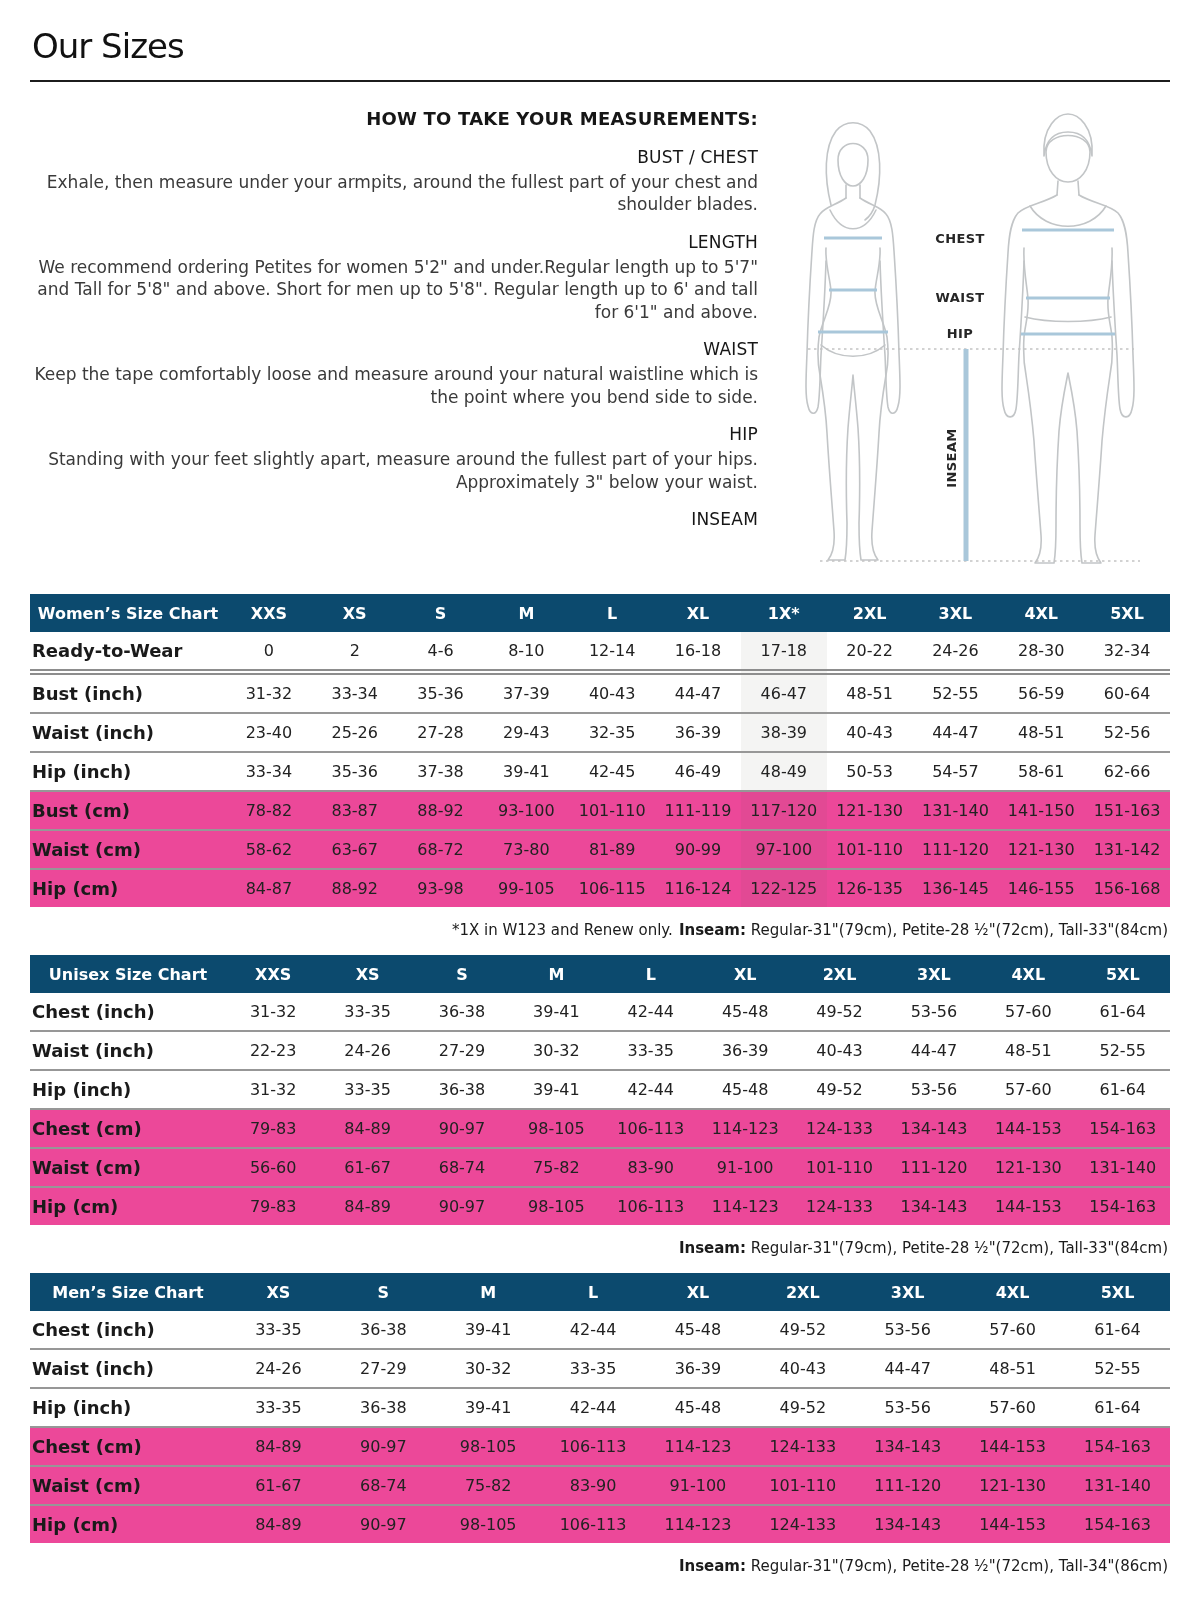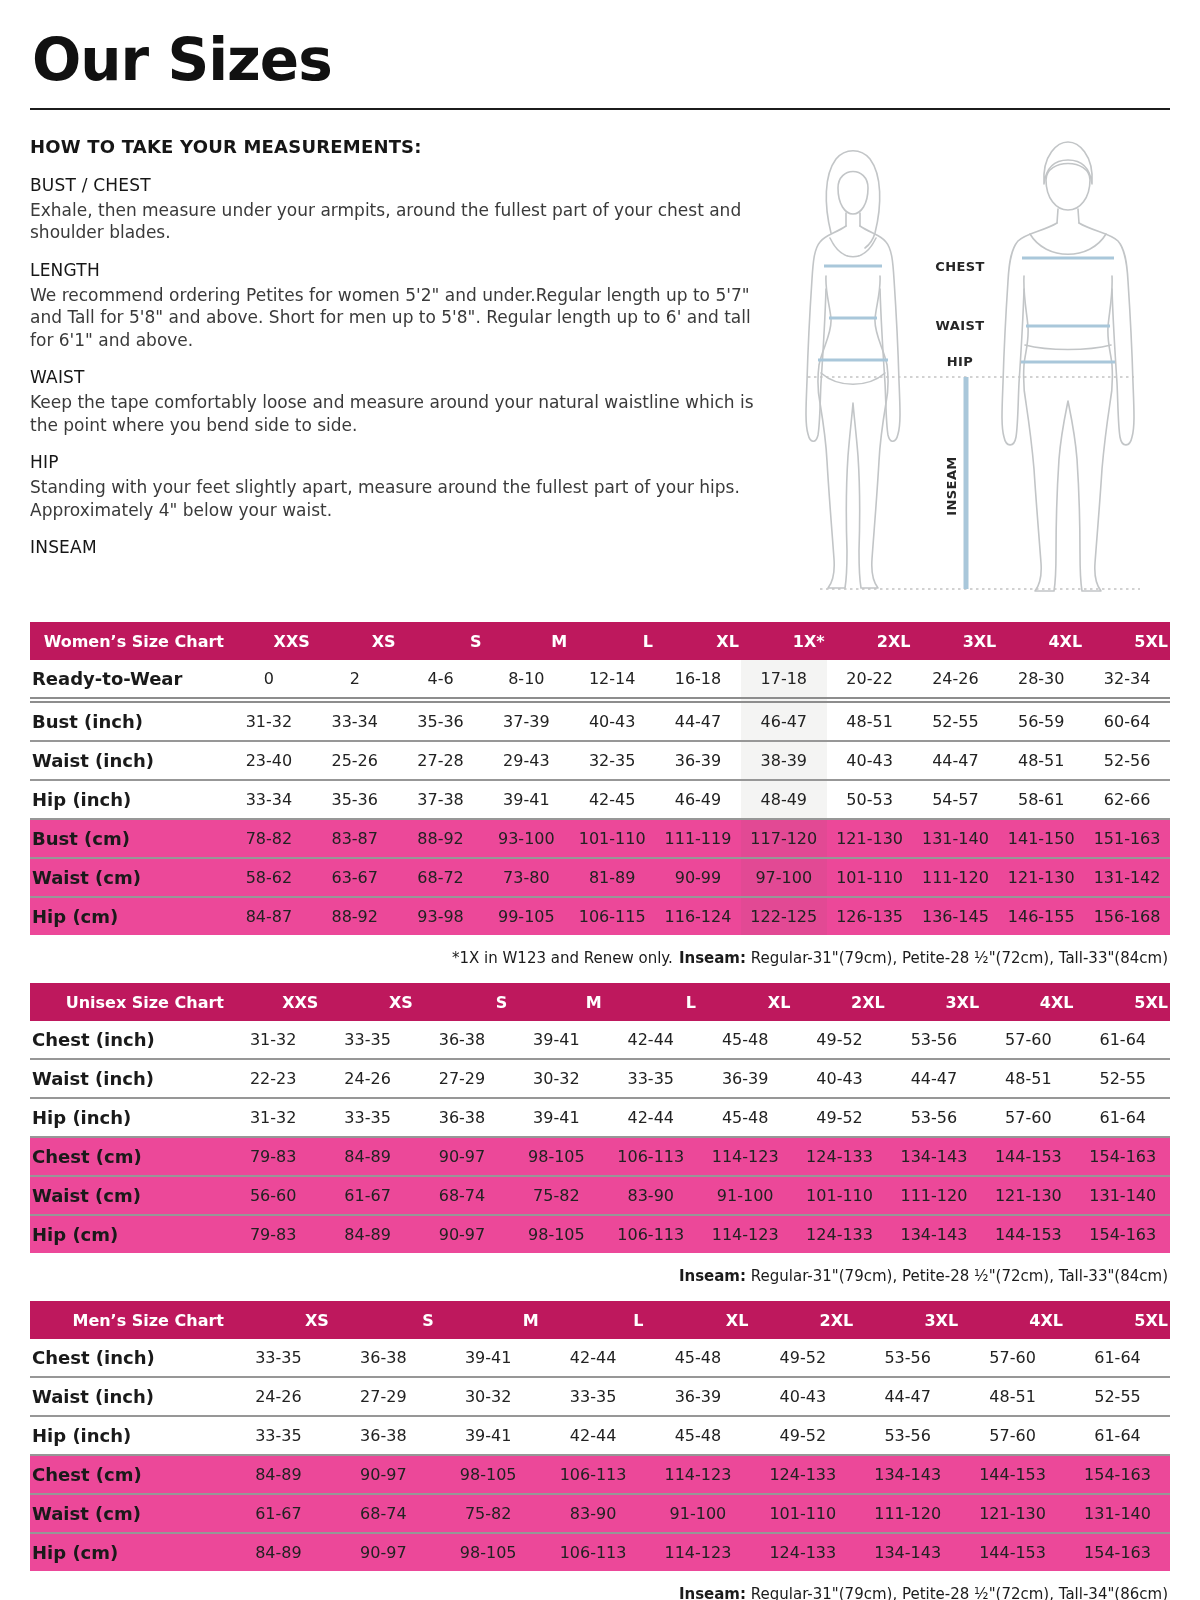--- a/index.html
+++ b/index.html
@@ -3,39 +3,39 @@
 <meta charset="utf-8">
 <style>
   html,body{margin:0;padding:0;background:#ffffff;}
   body{
     width:1200px;min-height:1600px;
     font-family:"DejaVu Sans","Liberation Sans",sans-serif;
     color:#1d1d1d;box-sizing:border-box;
   }
   .page{padding:22px 30px 30px 30px;}
   .page-title{
-    font-size:58px;font-weight:bold;letter-spacing:-1px;
+    font-size:34px;font-weight:normal;letter-spacing:-1px;
     color:#111;margin:4px 0 14px 2px;
   }
   .title-rule{border:none;border-top:2px solid #1c1c1c;margin:0 0 24px 0;}
   .intro-wrap{display:flex;align-items:flex-start;gap:10px;}
-  .intro-text{flex:1;max-width:740px;}
+  .intro-text{flex:1;max-width:740px;text-align:right;}
   .how-heading{font-size:18px;font-weight:bold;color:#161616;margin:2px 0 18px 0;letter-spacing:.2px;}
   .sec-title{font-size:17px;font-weight:normal;color:#161616;margin:16px 0 4px 0;letter-spacing:.2px;}
   .sec-body{font-size:17px;line-height:1.32;color:#3a3a3a;margin:0 0 6px 0;}
   .figure-box{width:402px;flex:0 0 402px;margin-top:-4px;}
 
   .tables{margin-top:16px;}
   table.size-table{
     width:100%;border-collapse:collapse;table-layout:fixed;
     margin-top:16px;
   }
   table.size-table th{
-    background:#be185d;color:#ffffff;font-weight:bold;font-size:16px;
-    height:38px;text-align:right;padding:0 2px;
+    background:#0c4a6e;color:#ffffff;font-weight:bold;font-size:16px;
+    height:38px;text-align:center;padding:0 2px;
   }
   table.size-table th.tbl-title{font-size:16px;}
   table.size-table col.label-col{width:196px;}
   table.size-table td{
     height:37px;text-align:center;font-size:16px;color:#222;
     padding:0 2px;
   }
   table.size-table td.row-label{
     font-weight:bold;text-align:left;padding-right:18px;font-size:18px;color:#1a1a1a;
   }
@@ -73,21 +73,21 @@
       <div>
         <div class="sec-title">LENGTH</div>
         <p class="sec-body">We recommend ordering Petites for women 5'2" and under.Regular length up to 5'7" and Tall for 5'8" and above. Short for men up to 5'8". Regular length up to 6' and tall for 6'1" and above.</p>
       </div>
       <div>
         <div class="sec-title">WAIST</div>
         <p class="sec-body">Keep the tape comfortably loose and measure around your natural waistline which is the point where you bend side to side.</p>
       </div>
       <div>
         <div class="sec-title">HIP</div>
-        <p class="sec-body">Standing with your feet slightly apart, measure around the fullest part of your hips. Approximately 4" below your waist.</p>
+        <p class="sec-body">Standing with your feet slightly apart, measure around the fullest part of your hips. Approximately 3" below your waist.</p>
       </div>
       <div>
         <div class="sec-title">INSEAM</div>
       </div>
     </div>
 
     <div class="figure-box">
       <svg width="402" height="472" viewBox="0 0 402 472">
         <g fill="none" stroke="#c2c5c7" stroke-width="1.6" stroke-linecap="round" stroke-linejoin="round">
 

